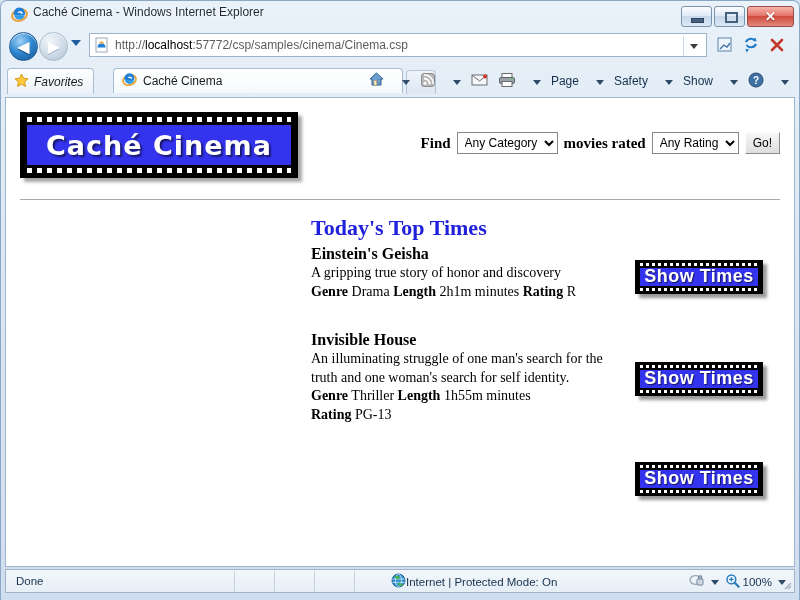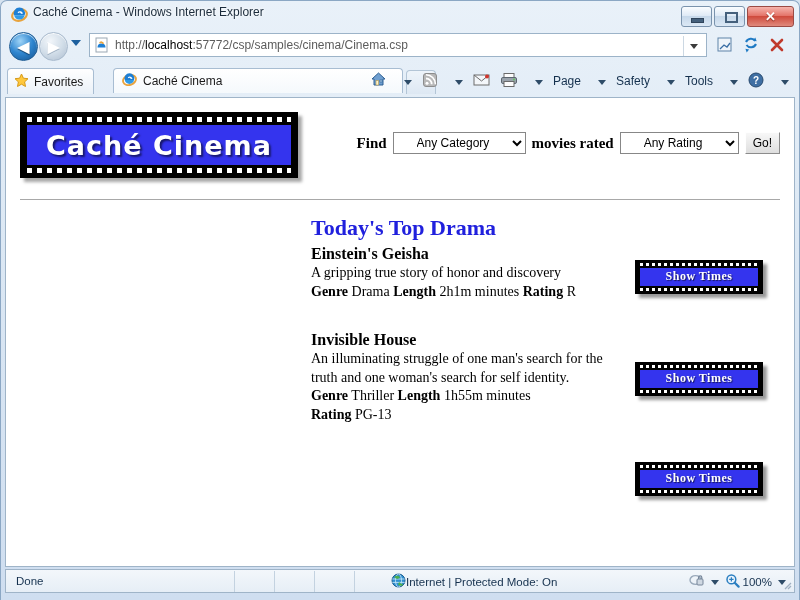--- a/index.html
+++ b/index.html
@@ -124,21 +124,21 @@
 
   
   .tabrow { position: absolute; left: 0; top: 62px; width: 798px; height: 33px; }
   .favbar {
     position: absolute; left: 6px; top: 5px;
     height: 25px; padding: 0 10px 0 6px;
     display: flex; align-items: center; gap: 5px;
     background: linear-gradient(180deg,#ffffff 0%, #eaf1f8 100%);
     border: 1px solid #a8bdd2; border-bottom: none;
     border-radius: 4px 4px 0 0;
-    font-size: 12px; color: #1a1a1a;
+    font-size: 12px; color: #1a1a1a; font-style: italic;
   }
   .tab {
     position: absolute; left: 112px; top: 5px;
     width: 290px; height: 25px;
     display: flex; align-items: center; gap: 6px;
     padding-left: 8px;
     box-sizing: border-box;
     background: linear-gradient(180deg,#ffffff 0%, #f5f9fc 100%);
     border: 1px solid #a8bdd2; border-bottom: none;
     border-radius: 4px 4px 0 0;
@@ -203,21 +203,21 @@
     position: absolute; right: 14px; top: 34px;
     display: flex; align-items: center; gap: 6px;
     font-family: "Liberation Serif", serif;
     font-size: 15px; font-weight: bold; color: #000;
   }
   .findbar select {
     font-family: "Liberation Sans", sans-serif;
     font-size: 12px; font-weight: normal; color: #000;
     background: #fff;
     border: 1px solid #878787;
-    padding: 2px 19px;
+    padding: 2px 3px;
     height: 22px;
     box-sizing: border-box;
   }
   .gobtn {
     font-family: "Liberation Sans", sans-serif;
     font-size: 12px; color: #000;
     background: linear-gradient(180deg,#f7f7f7 0%, #dedede 100%);
     border: 1px solid #8c8c8c;
     border-top-color: #fefefe; border-left-color: #fefefe;
     padding: 2px 7px; height: 22px;
@@ -263,22 +263,22 @@
   }
   .showtimes .sp.top { top: 3px; }
   .showtimes .sp.bottom { bottom: 3px; }
   .showtimes .st-inner {
     position: absolute; left: 5px; top: 8px;
     width: 118px; height: 18px;
     background: #3434ee;
     display: flex; align-items: center; justify-content: center;
   }
   .showtimes .st-label {
-    font-family: Liberation Serif, serif;
-    font-size: 12px; font-weight: bold; color: #fff;
+    font-family: Liberation Sans, sans-serif;
+    font-size: 18px; font-weight: bold; color: #fff;
     letter-spacing: .5px;
     text-shadow: 1px 1px 1px rgba(0,0,0,.6);
     white-space: nowrap;
   }
 
   
   .statusbar {
     position: absolute; left: 4px; top: 568px;
     width: 790px; height: 24px;
     background: linear-gradient(180deg,#f3f7fb 0%, #e6eef6 100%);
@@ -440,21 +440,21 @@
       </div>
       <div class="cmd-item">
         <span>Page</span>
         <span class="caret"></span>
       </div>
       <div class="cmd-item">
         <span>Safety</span>
         <span class="caret"></span>
       </div>
       <div class="cmd-item">
-        <span>Tools</span>
+        <span>Show</span>
         <span class="caret"></span>
       </div>
       <div class="cmd-item">
         <span>
           <svg width="16" height="16" viewBox="0 0 16 16">
             <circle cx="8" cy="8" r="7" fill="#3f6fa3" stroke="#27496e"></circle>
             <text x="8" y="12" font-size="10" font-weight="bold" fill="#fff" text-anchor="middle" font-family="Liberation Sans, sans-serif">?</text>
           </svg>
         </span>
         <span class="caret"></span>
@@ -480,21 +480,21 @@
       <span>movies rated</span>
       <select>
         <option>Any Rating</option>
       </select>
       <button class="gobtn">Go!</button>
     </div>
 
     <div class="hr"></div>
 
     <div class="picks">
-      <div class="picks-title">Today's Top Drama</div>
+      <div class="picks-title">Today's Top Times</div>
 
       <div class="movie">
         <div class="movie-info">
           <div class="movie-title">Einstein's Geisha</div>
           <div class="movie-desc">A gripping true story of honor and discovery</div>
           <div class="movie-meta"><b>Genre</b> <span>Drama</span> <b>Length</b> <span>2h1m</span> <span>minutes</span> <b>Rating</b> <span>R</span></div>
         </div>
         <div class="showtimes" style="top:16px">
           <div class="sp top"></div>
           <div class="st-inner">

